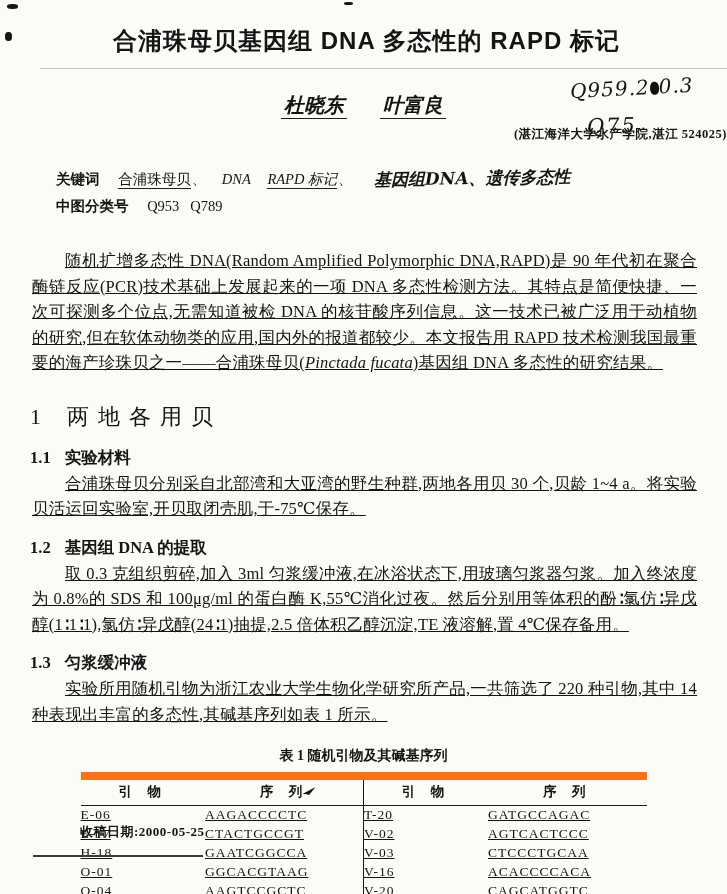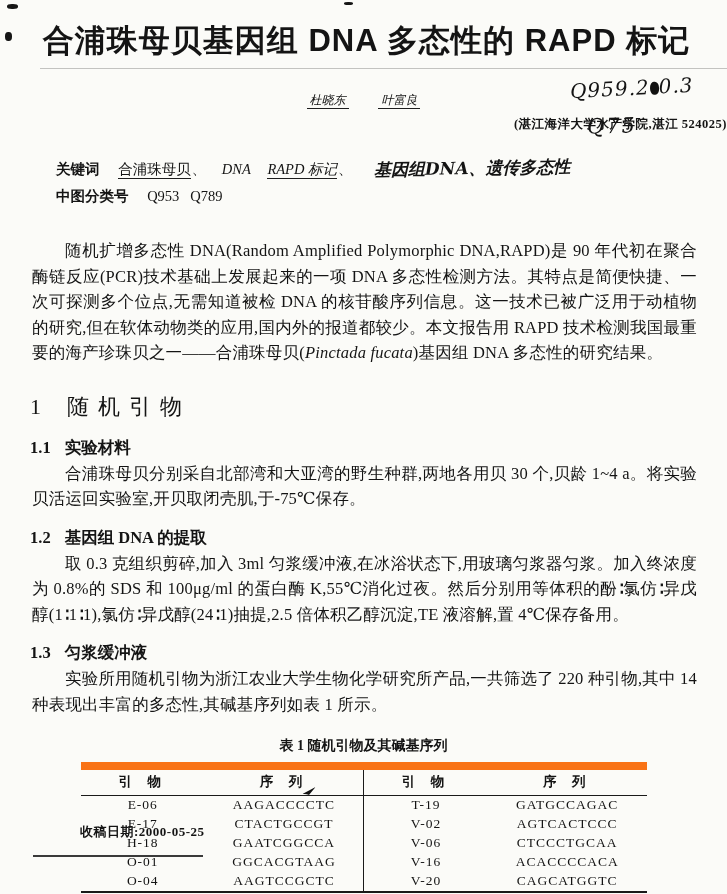--- a/index.html
+++ b/index.html
@@ -9,64 +9,64 @@
     font-family:"Liberation Serif","DejaVu Serif",serif;
   }
   .speck { position:absolute; background:#161616; border-radius:45%; }
   .speck-a { left:7px;  top:4px;  width:11px; height:5px; }
   .speck-b { left:5px;  top:32px; width:7px;  height:9px; }
   .speck-c { left:344px; top:2px; width:9px;  height:3px; }
 
   .title {
     margin:22px 34px 0 40px; text-align:center;
     font-family:"Liberation Sans","DejaVu Sans",sans-serif;
-    font-size:31px; font-weight:bold; letter-spacing:1px; line-height:38px;
+    font-size:24px; font-weight:bold; letter-spacing:1px; line-height:38px;
   }
   .title-rule { position:absolute; left:40px; right:0; top:68px; height:1px; background:#c3c3c0; }
 
   .hand { font-family:"DejaVu Serif",serif; font-style:italic; }
   .code1 { position:absolute; right:34px; top:76px;  font-size:20px; transform:rotate(-3deg); letter-spacing:1px; }
   .code2 { position:absolute; right:90px; top:114px; font-size:21px; transform:rotate(-2deg); letter-spacing:2px; }
   .blot { display:inline-block; width:9px; height:13px; background:#111; border-radius:45%; vertical-align:-1px; }
 
-  .authors { margin-top:32px; text-align:center; font-size:12px; }
+  .authors { margin-top:32px; text-align:center; font-size:20px;font-weight:bold; }
   .author-name { border-bottom:1.5px solid #1d1d1d; padding:0 3px 1px; margin:0 13px; }
   .affiliation { margin-top:7px; text-align:right; font-size:12.5px; font-weight:bold; letter-spacing:0.5px; }
 
   .meta { margin:22px 56px 0; font-size:14.5px; line-height:27px; }
   .meta-label { font-weight:bold; margin-right:15px; }
   .kw { margin-right:1px; }
   .kw-u { border-bottom:1.2px solid #1d1d1d; padding-bottom:1px;margin-top:48px; }
   .kw-gap { margin-left:12px;font-style:italic; }
   .kw-hand { font-size:17px; margin-left:18px; font-weight:bold; transform:rotate(-1deg); display:inline-block; }
   .pre { white-space:pre; }
 
   .para {
     margin:0 30px 0 32px; font-size:16.5px; line-height:25.5px;
-    text-align:justify; text-indent:2em; letter-spacing:0.2px;
+    text-align:justify; text-indent:2em; letter-spacing:0.2px;text-decoration:underline;
   }
   .intro { margin-top:28px; }
 
   .sec1 { margin:26px 0 0 30px; font-size:22px; font-weight:normal; }
   .sec1 .sec-num { margin-right:26px; }
   .sec1 .sec-title { letter-spacing:9px; }
 
   .sub { margin:15px 0 2px 30px; font-size:16.5px; font-weight:bold; }
   .sub .sub-num { margin-right:14px; }
 
   .table-caption { margin-top:20px; text-align:center; font-size:14px; font-weight:bold; }
   table.primers {
     margin:7px auto 0; width:566px; border-collapse:collapse;
     font-size:13.5px; table-layout:fixed;
   }
   table.primers th {
     border-top:8px solid #f97316; border-bottom:1.3px solid #1a1a1a;
     font-weight:bold; padding:3px 0 4px; letter-spacing:6px;
   }
-  table.primers td { text-align:center; padding:1px 0 2px; letter-spacing:1px; }
+  table.primers td { text-align:left; padding:1px 0 2px; letter-spacing:1px;text-decoration:underline; }
   table.primers th:nth-child(2), table.primers td:nth-child(2) { border-right:1.3px solid #1a1a1a; }
   table.primers tbody tr:last-child td { border-bottom:2px solid #1a1a1a; }
   .pen-mark { position:absolute; left:303px; top:786px; width:12px; height:9px;
     background:#111; clip-path:polygon(0 100%, 100% 0, 55% 100%); transform:rotate(8deg); }
 
   .footer-rule { position:absolute; left:33px; top:855px; width:170px; height:2px; background:#3a3a3a; }
   .footer-text { position:absolute; left:80px; top:823px; font-size:13px; font-weight:bold; letter-spacing:0.5px; }
 </style>
 </head>
 <body>
@@ -99,21 +99,21 @@
     </div>
     <div>
       <span class="meta-label">中图分类号</span>
       <span class="pre">Q953   Q789</span>
     </div>
   </div>
 
   <p class="para intro"><span>随机扩增多态性 DNA(Random Amplified Polymorphic DNA,RAPD)是 90 年代初在聚合酶链反应(PCR)技术基础上发展起来的一项 DNA 多态性检测方法。其特点是简便快捷、一次可探测多个位点,无需知道被检 DNA 的核苷酸序列信息。这一技术已被广泛用于动植物的研究,但在软体动物类的应用,国内外的报道都较少。本文报告用 RAPD 技术检测我国最重要的海产珍珠贝之一——合浦珠母贝(</span><i>Pinctada fucata</i><span>)基因组 DNA 多态性的研究结果。</span></p>
 
   <h2 class="sec1">
-    <span class="sec-num">1</span><span class="sec-title">随机引物</span>
+    <span class="sec-num">1</span><span class="sec-title">两地各用贝</span>
   </h2>
 
   <h3 class="sub">
     <span class="sub-num">1.1</span><span>实验材料</span>
   </h3>
   <p class="para">合浦珠母贝分别采自北部湾和大亚湾的野生种群,两地各用贝 30 个,贝龄 1~4 a。将实验贝活运回实验室,开贝取闭壳肌,于-75℃保存。</p>
 
   <h3 class="sub">
     <span class="sub-num">1.2</span><span>基因组 DNA 的提取</span>
   </h3>
@@ -137,33 +137,33 @@
           <th>引  物</th>
           <th>序  列</th>
           <th>引  物</th>
           <th>序  列</th>
         </tr>
       </thead>
     <tbody>
         <tr>
           <td>E-06</td>
           <td>AAGACCCCTC</td>
-          <td>T-19</td>
+          <td>T-20</td>
           <td>GATGCCAGAC</td>
         </tr>
         <tr>
           <td>E-17</td>
           <td>CTACTGCCGT</td>
           <td>V-02</td>
           <td>AGTCACTCCC</td>
         </tr>
         <tr>
           <td>H-18</td>
           <td>GAATCGGCCA</td>
-          <td>V-06</td>
+          <td>V-03</td>
           <td>CTCCCTGCAA</td>
         </tr>
         <tr>
           <td>O-01</td>
           <td>GGCACGTAAG</td>
           <td>V-16</td>
           <td>ACACCCCACA</td>
         </tr>
         <tr>
           <td>O-04</td>

